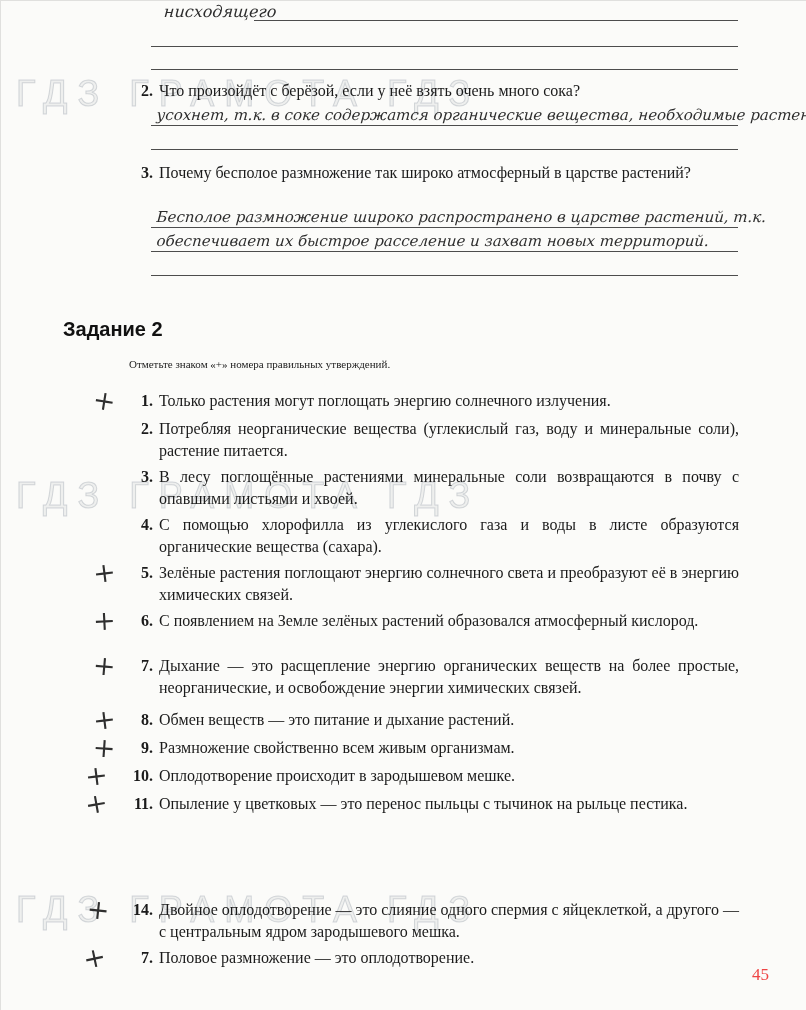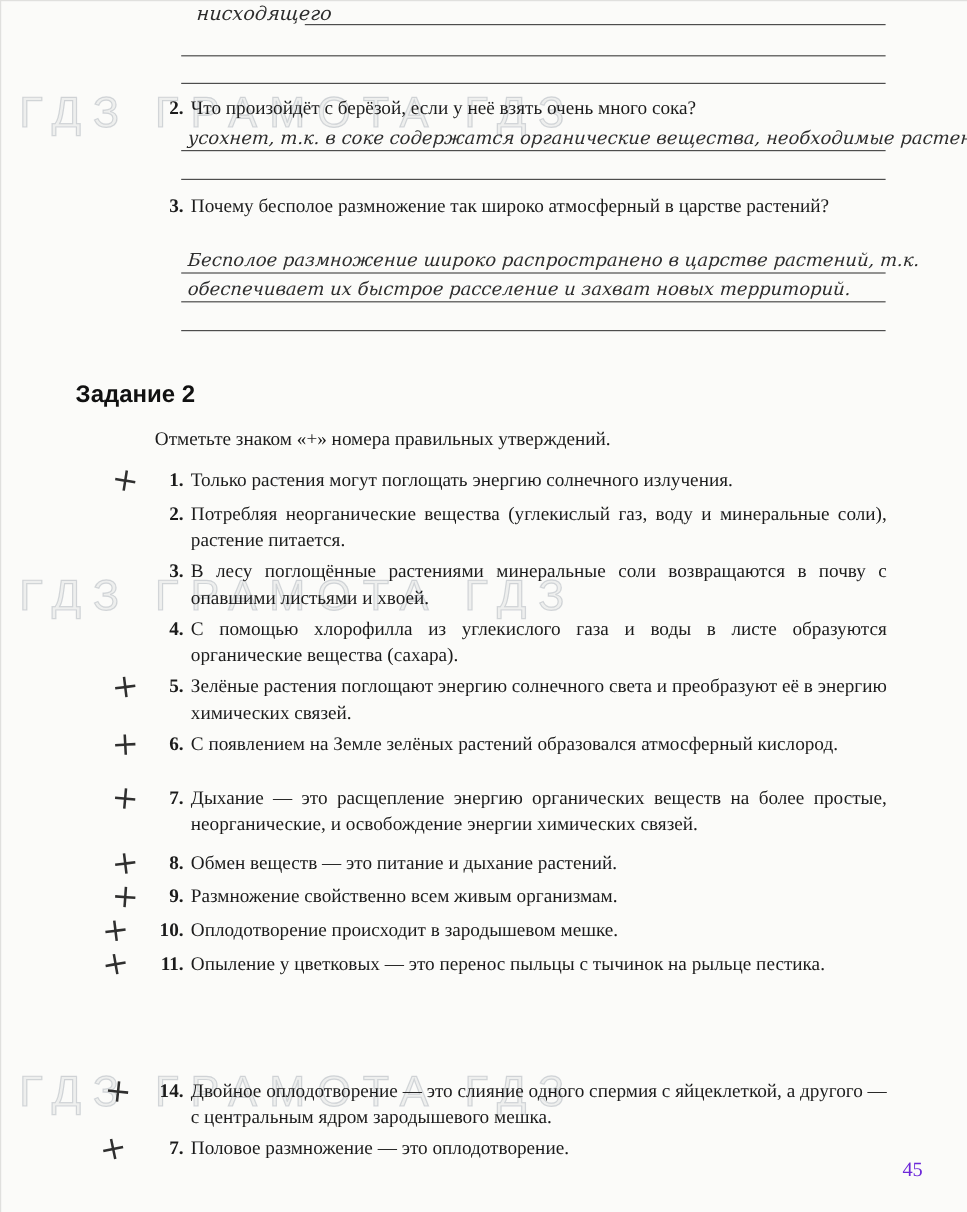--- a/index.html
+++ b/index.html
@@ -30,28 +30,28 @@
   .block{position:absolute;left:118px;width:620px;}
   .qnum{
     position:absolute;left:0;top:0;width:34px;text-align:right;
     font-weight:700;font-size:16px;line-height:22px;
   }
   .qtxt{margin-left:40px;font-size:16px;line-height:22px;text-align:justify;}
   .heading{
     position:absolute;left:62px;top:317px;
     font-family:"Liberation Sans",sans-serif;font-size:20px;font-weight:700;color:#111;
   }
-  .instr{position:absolute;left:128px;top:357px;font-size:16px;}
+  .instr{position:absolute;left:128px;top:357px;font-size:11px;}
   .item{position:absolute;left:118px;width:620px;}
   .mark{
     position:absolute;left:-26px;top:-5px;
     font-family:"DejaVu Serif",serif;font-size:27px;font-weight:400;color:#2f2f2f;
     transform:rotate(-7deg);
   }
-  .pageno{position:absolute;right:38px;top:964px;font-size:17px;color:#6d28d9;}
+  .pageno{position:absolute;right:38px;top:964px;font-size:17px;color:#ef4444;}
 </style>
 </head>
 <body>
 
 <div class="page">
 
   <div class="wm" style="top:72px">ГДЗ ГРАМОТА ГДЗ</div>
   <div class="wm" style="top:474px">ГДЗ ГРАМОТА ГДЗ</div>
   <div class="wm" style="top:888px">ГДЗ ГРАМОТА ГДЗ</div>
 

